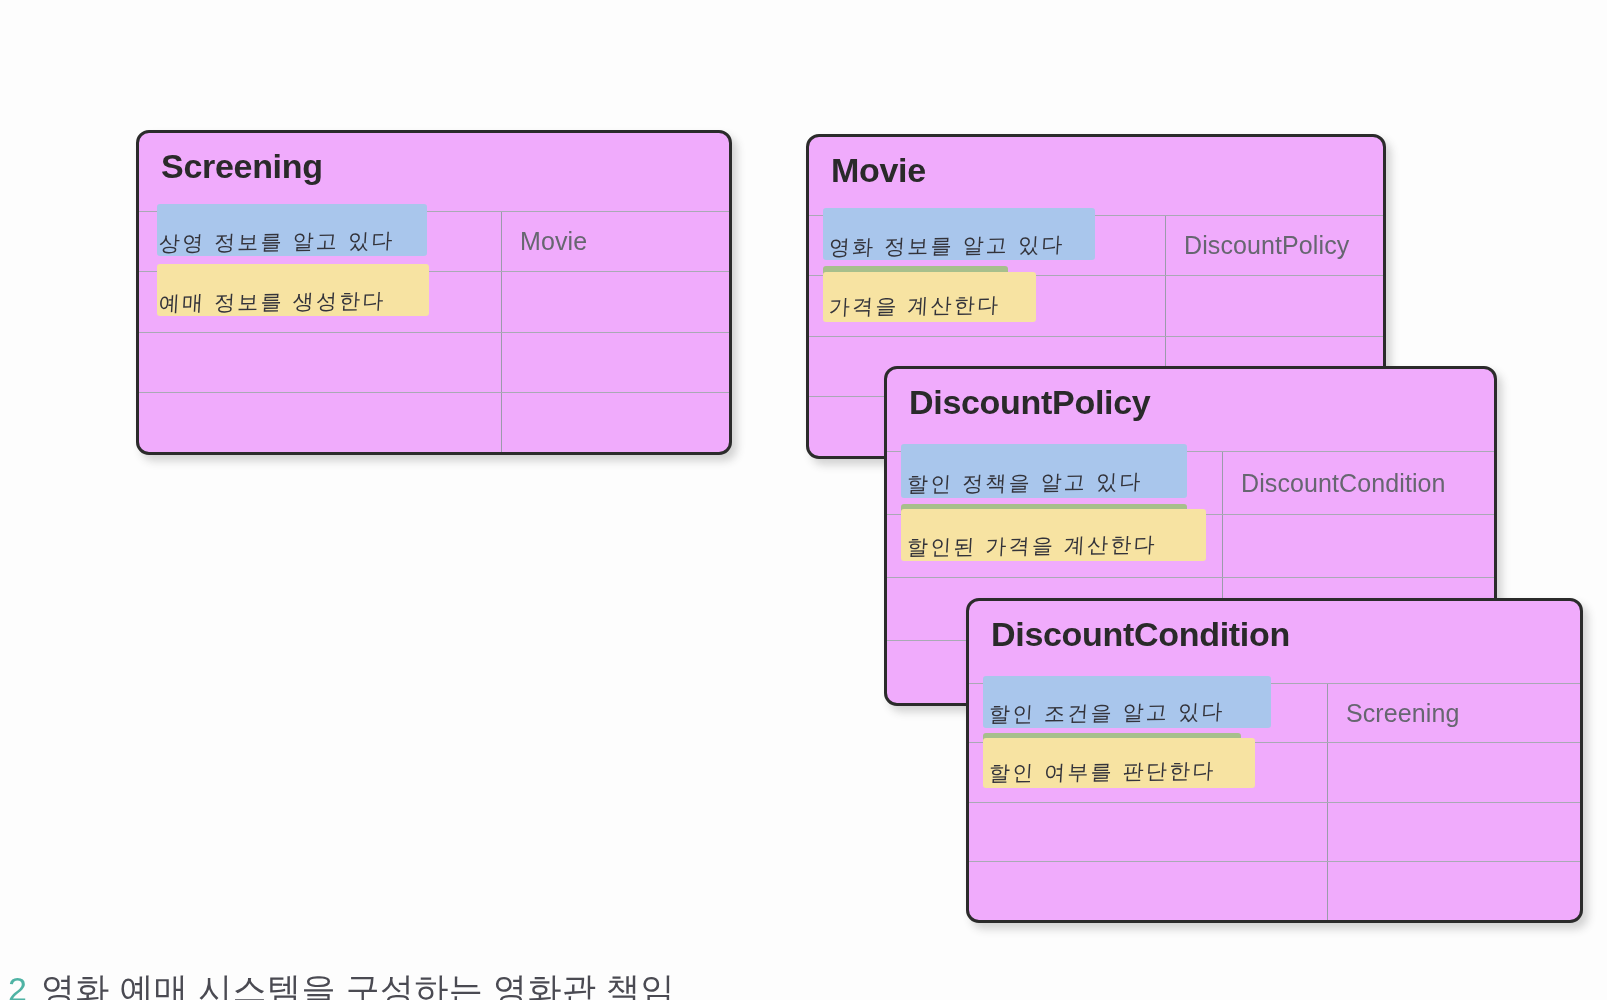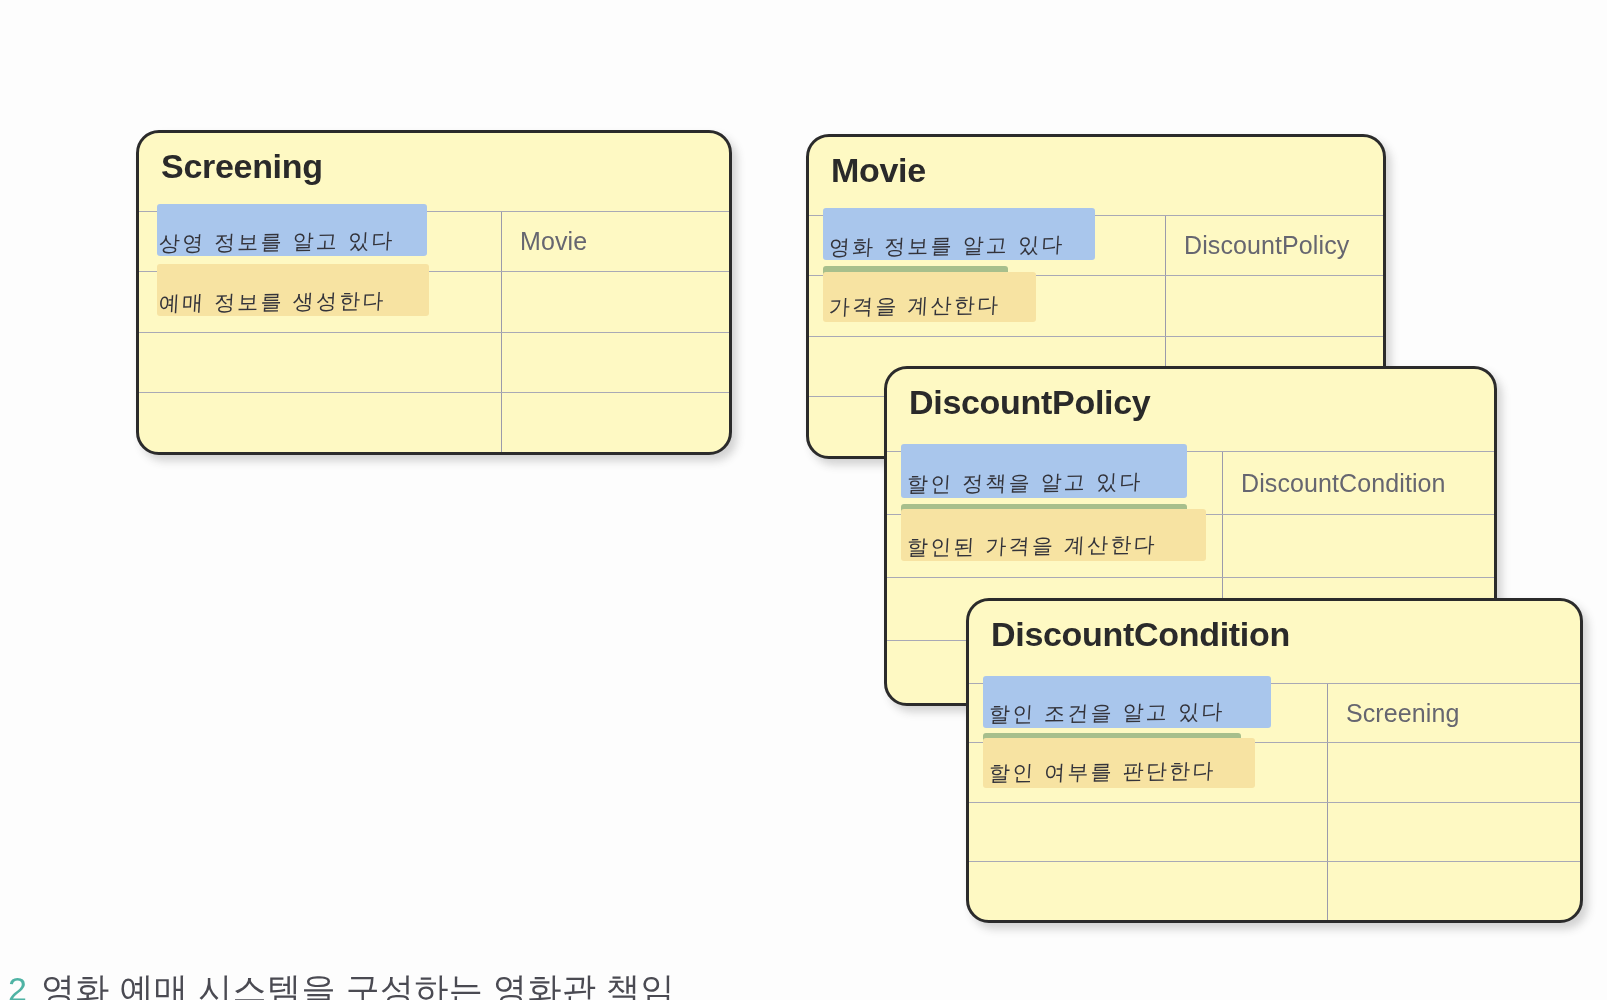--- a/index.html
+++ b/index.html
@@ -12,23 +12,23 @@
     height: 1000px;
     position: relative;
     overflow: hidden;
     font-family: "Liberation Sans", sans-serif;
     background: #fdfdfd;
   }
 
   
   .crc-card {
     position: absolute;
-    background: #fef9c3;
+    background: #f0abfc;
     border: 3px solid #2b2b2b;
-    border-radius: 23px;
+    border-radius: 13px;
     box-sizing: border-box;
     box-shadow: 5px 6px 9px rgba(60,60,60,0.22);
     overflow: hidden;
   }
 
   .card-title {
     font-size: 34px;
     font-weight: bold;
     color: #2a2a2a;
     letter-spacing: -0.3px;

